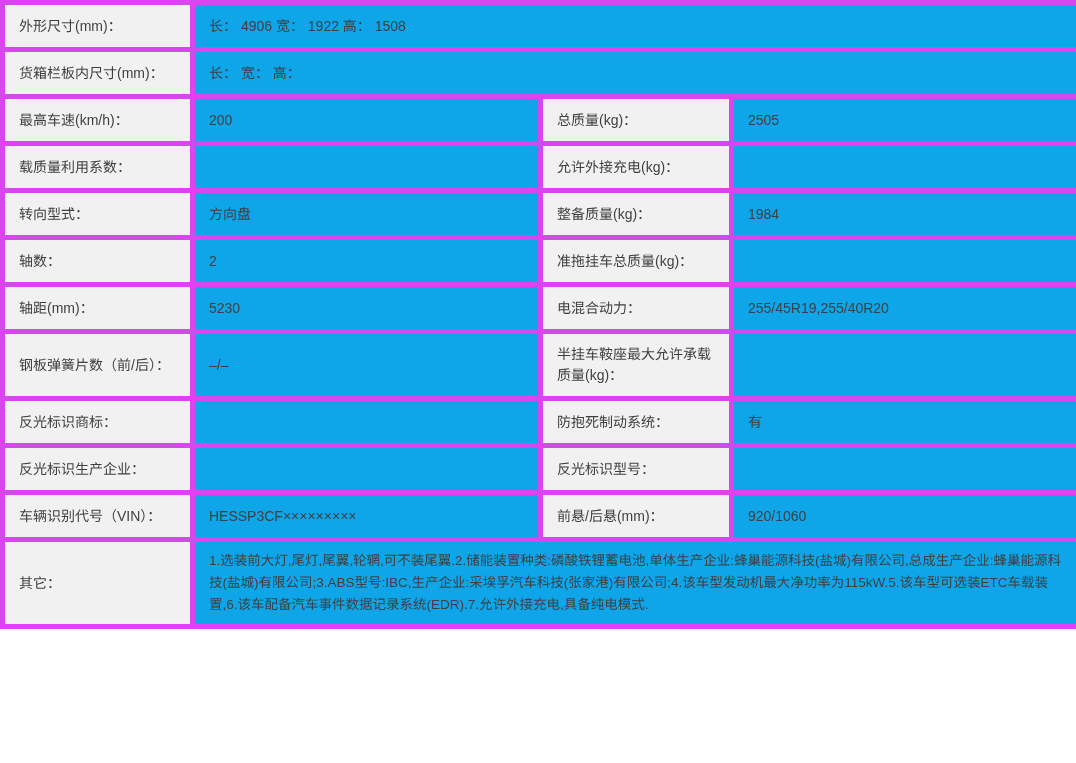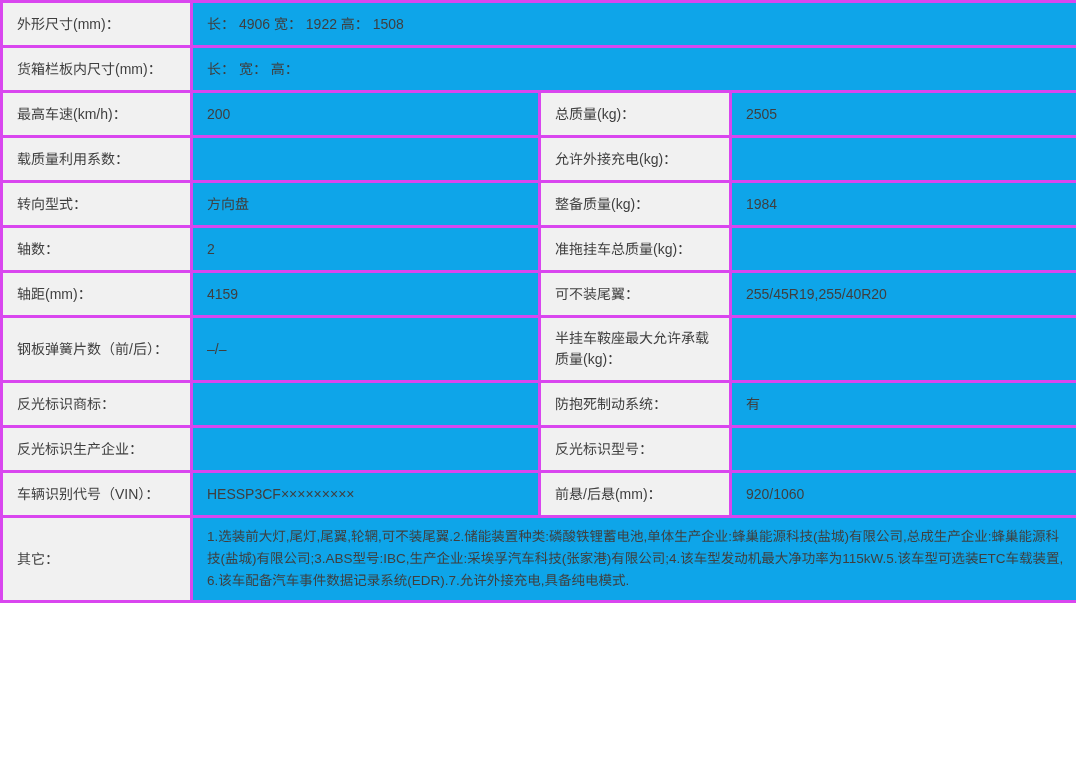--- a/index.html
+++ b/index.html
@@ -14,21 +14,21 @@
   table.spec-table {
     width: 1076px;
     border-collapse: collapse;
     table-layout: fixed;
   }
   table.spec-table col.c-label-l { width: 190px; }
   table.spec-table col.c-value-l { width: 348px; }
   table.spec-table col.c-label-r { width: 191px; }
   table.spec-table col.c-value-r { width: 347px; }
   table.spec-table td {
-    border: 3px solid #d946ef;
+    border: 5px solid #d946ef;
     font-size: 14px;
     color: #3f3f3f;
     line-height: 21px;
     padding: 10px 12px 10px 14px;
     height: 22px;
     vertical-align: middle;
     word-break: break-all;
     overflow-wrap: break-word;
   }
   td.label-cell {
@@ -83,22 +83,22 @@
           <td class="value-cell">1984</td>
         </tr>
         <tr>
           <td class="label-cell">轴数：</td>
           <td class="value-cell">2</td>
           <td class="label-cell">准拖挂车总质量(kg)：</td>
           <td class="value-cell"></td>
         </tr>
         <tr>
           <td class="label-cell">轴距(mm)：</td>
-          <td class="value-cell">4159</td>
-          <td class="label-cell">可不装尾翼：</td>
+          <td class="value-cell">5230</td>
+          <td class="label-cell">电混合动力：</td>
           <td class="value-cell">255/45R19,255/40R20</td>
         </tr>
         <tr>
           <td class="label-cell">钢板弹簧片数（前/后）：</td>
           <td class="value-cell">–/–</td>
           <td class="label-cell">半挂车鞍座最大允许承载质量(kg)：</td>
           <td class="value-cell"></td>
         </tr>
         <tr>
           <td class="label-cell">反光标识商标：</td>

